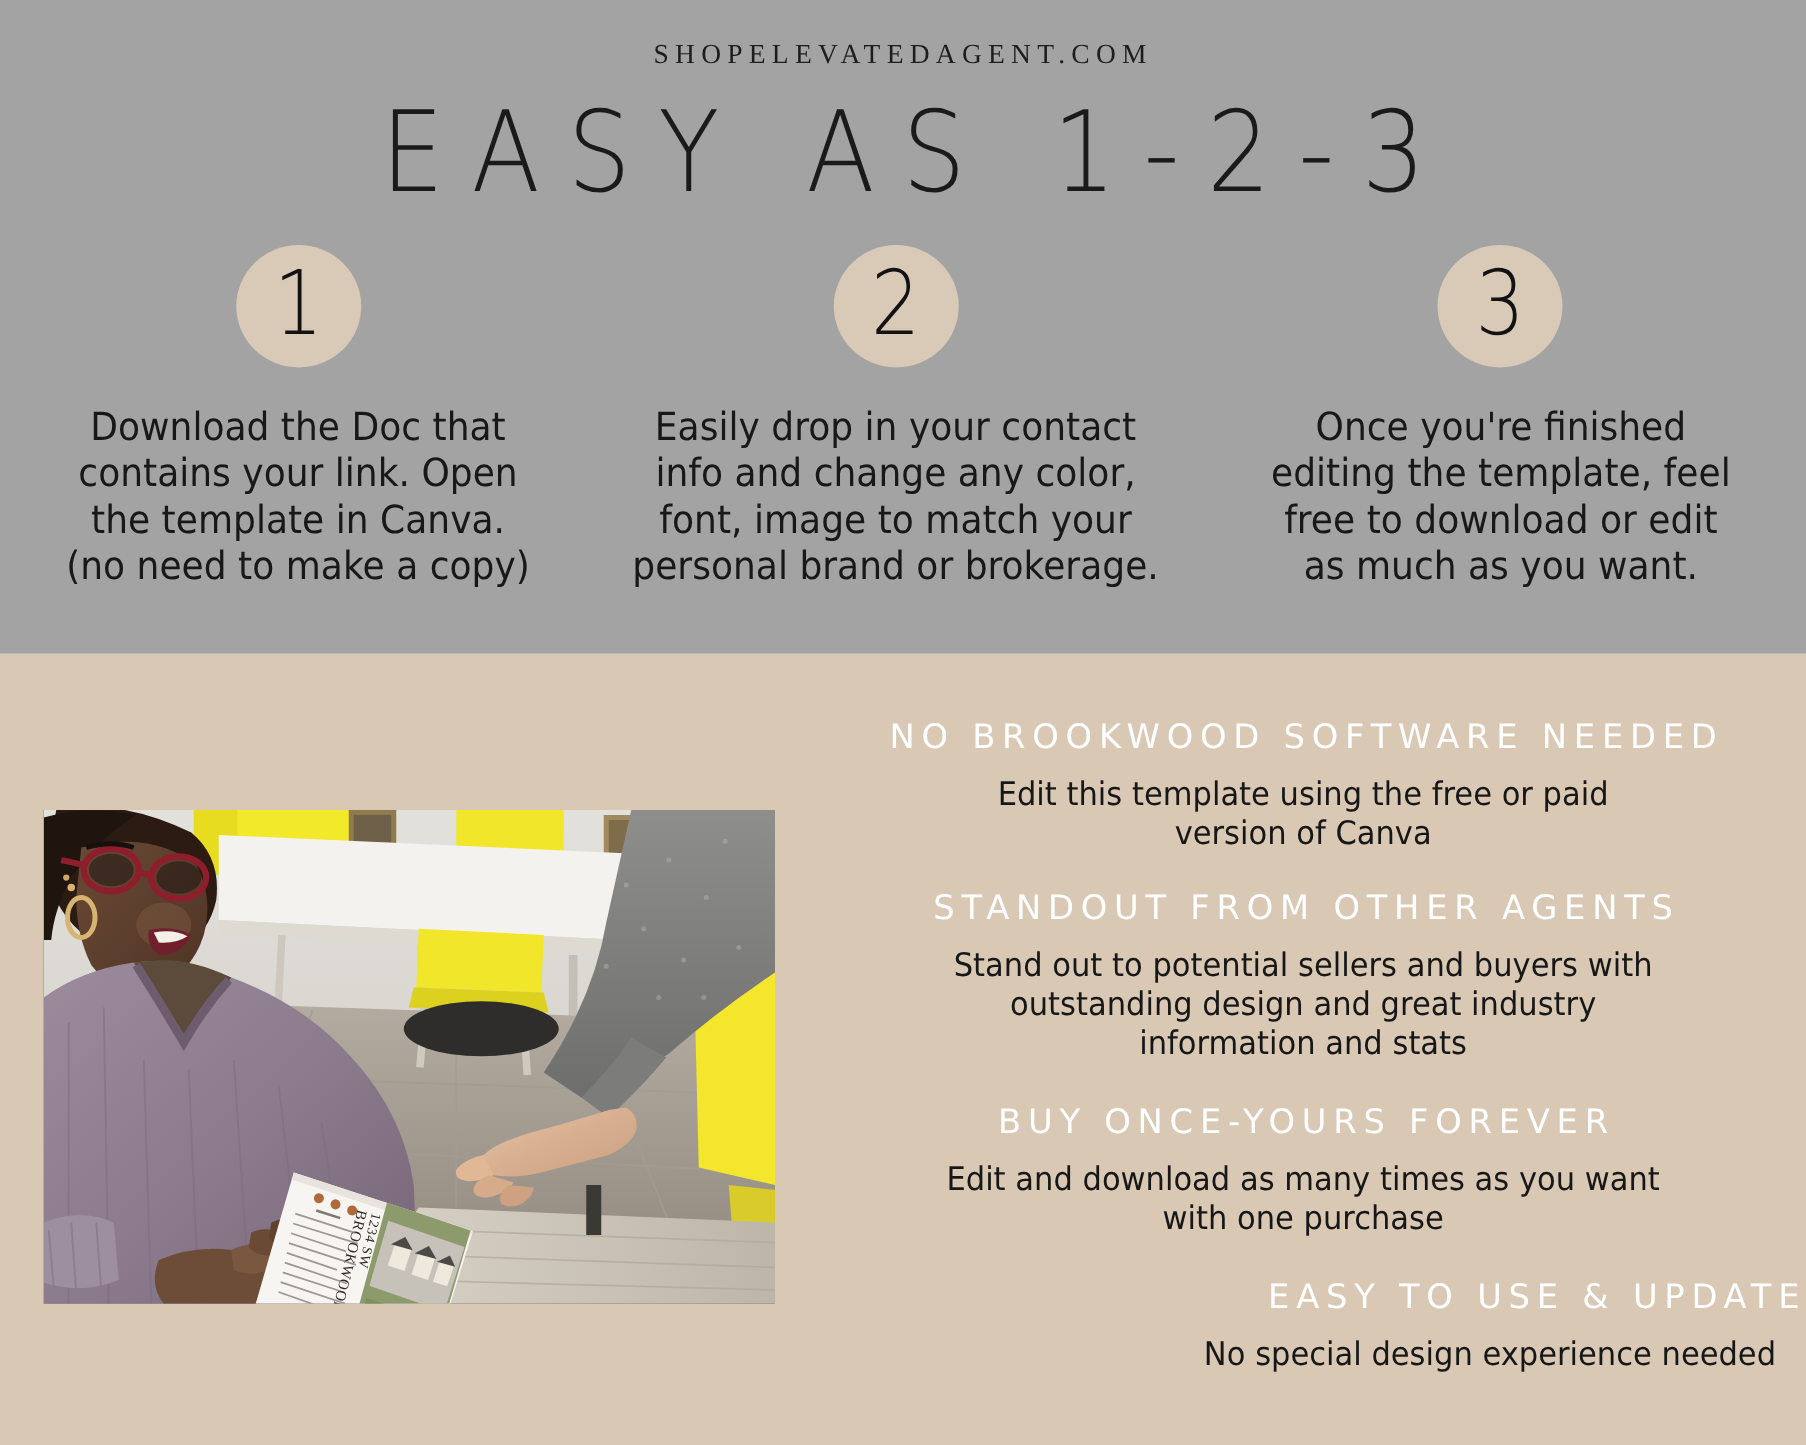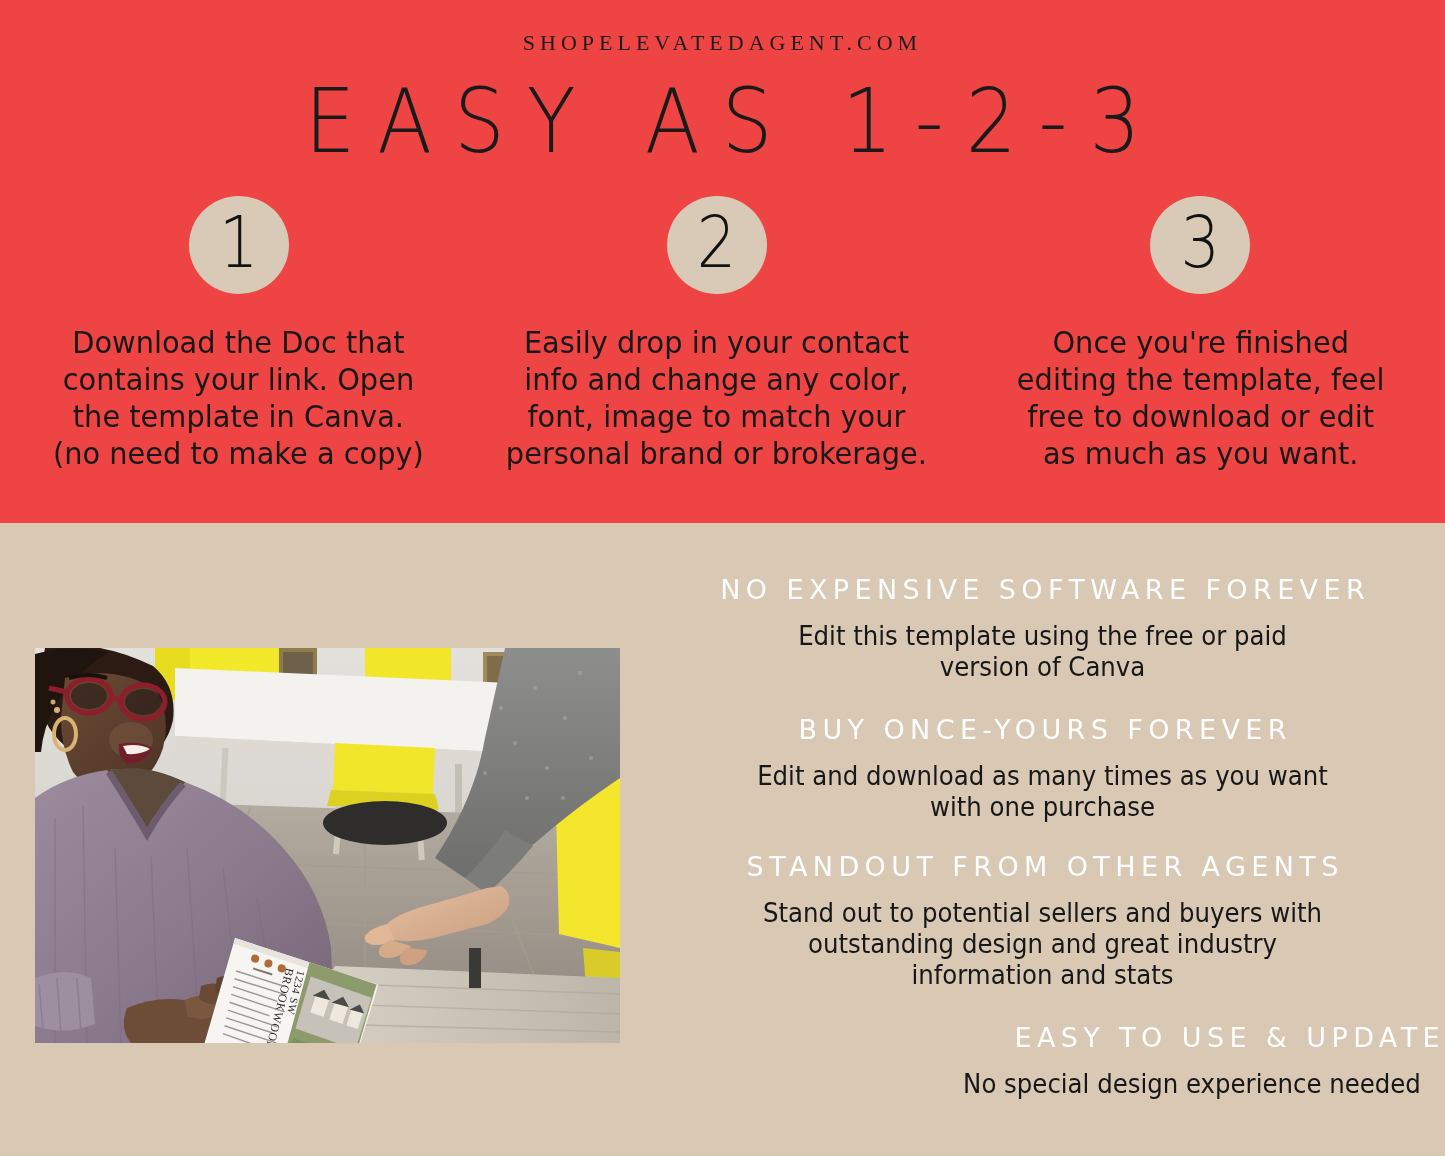--- a/index.html
+++ b/index.html
@@ -18,21 +18,21 @@
     width: 1445px;
     height: 1156px;
   }
 
   
   .top-section {
     position: absolute;
     left: 0; top: 0;
     width: 1445px;
     height: 523px;
-    background: #ef4444;
+    background: #a3a3a3;
   }
   .site-url {
     position: absolute;
     left: 0; top: 30px;
     width: 1445px;
     text-align: center;
     font-size: 22px;
     letter-spacing: 5.0px;
     color: #1d1d1d;
     font-weight: 400;
@@ -415,38 +415,38 @@
             <path d="M24 26 L44 28"></path>
           </g>
         </g>
 
       </svg>
     </div>
 
     <div class="features">
 
       <div class="feature-block fb0">
-        <div class="feature-title">NO EXPENSIVE SOFTWARE FOREVER</div>
+        <div class="feature-title">NO BROOKWOOD SOFTWARE NEEDED</div>
         <div class="feature-desc">Edit this template using the free or paid
 version of Canva</div>
-      </div>
-
-      <div class="feature-block fb2">
-        <div class="feature-title">BUY ONCE-YOURS FOREVER</div>
-        <div class="feature-desc">Edit and download as many times as you want
-with one purchase</div>
       </div>
 
       <div class="feature-block fb1">
         <div class="feature-title">STANDOUT FROM OTHER AGENTS</div>
         <div class="feature-desc">Stand out to potential sellers and buyers with
 outstanding design and great industry
 information and stats</div>
       </div>
 
+      <div class="feature-block fb2">
+        <div class="feature-title">BUY ONCE-YOURS FOREVER</div>
+        <div class="feature-desc">Edit and download as many times as you want
+with one purchase</div>
+      </div>
+
       <div class="feature-block fb3">
         <div class="feature-title">EASY TO USE &amp; UPDATE</div>
         <div class="feature-desc">No special design experience needed</div>
       </div>
 
     </div>
   </div>
 
 </div>
 

